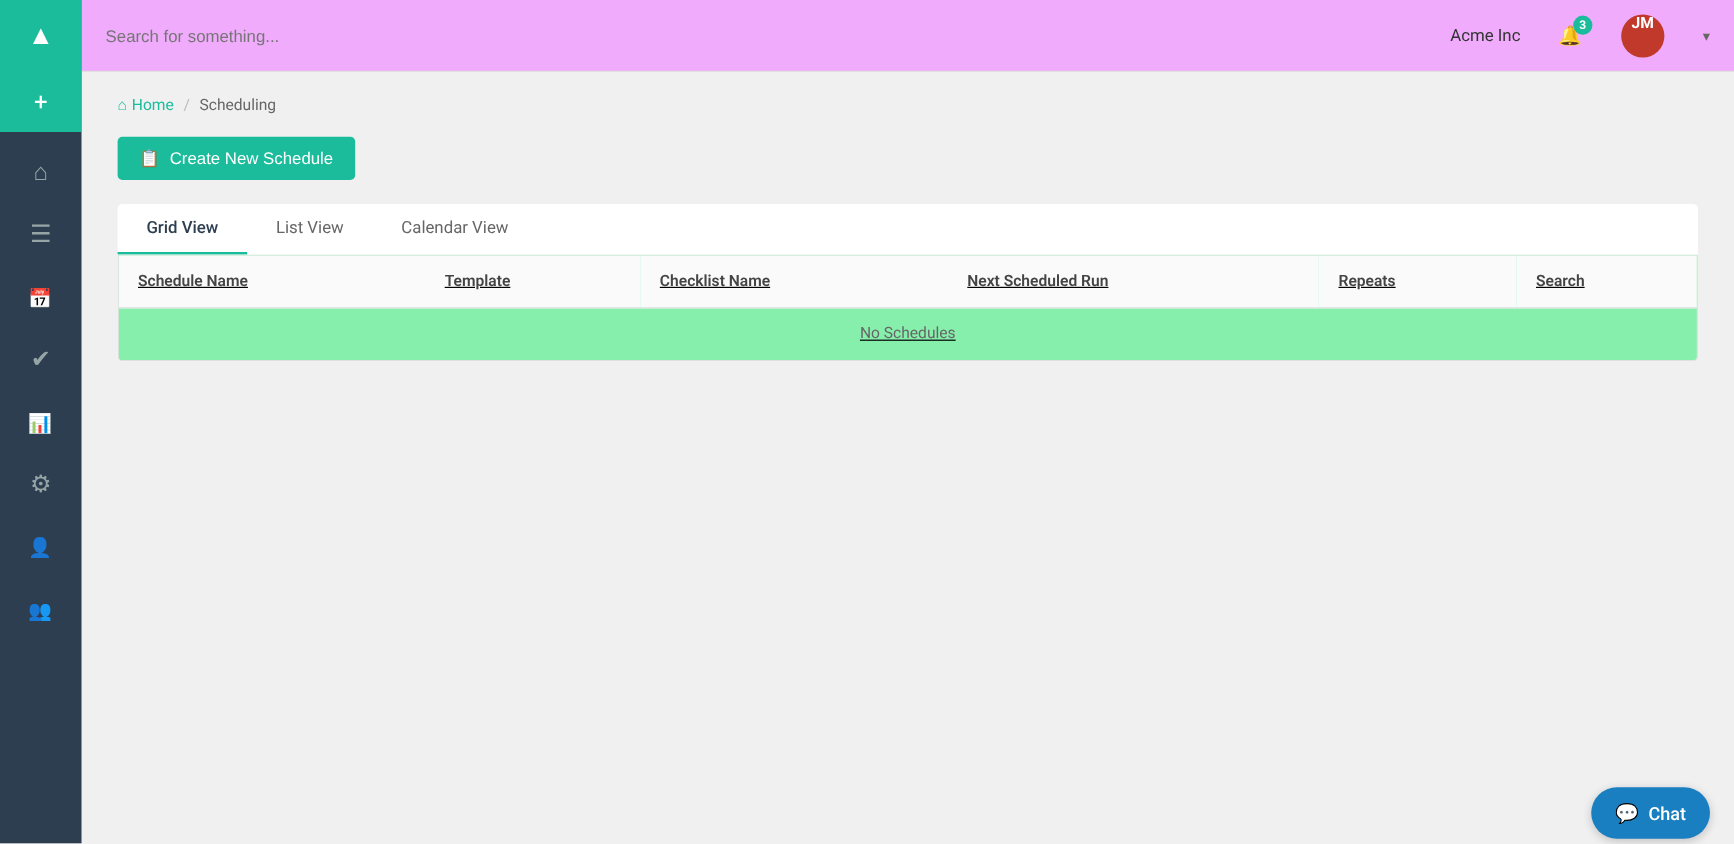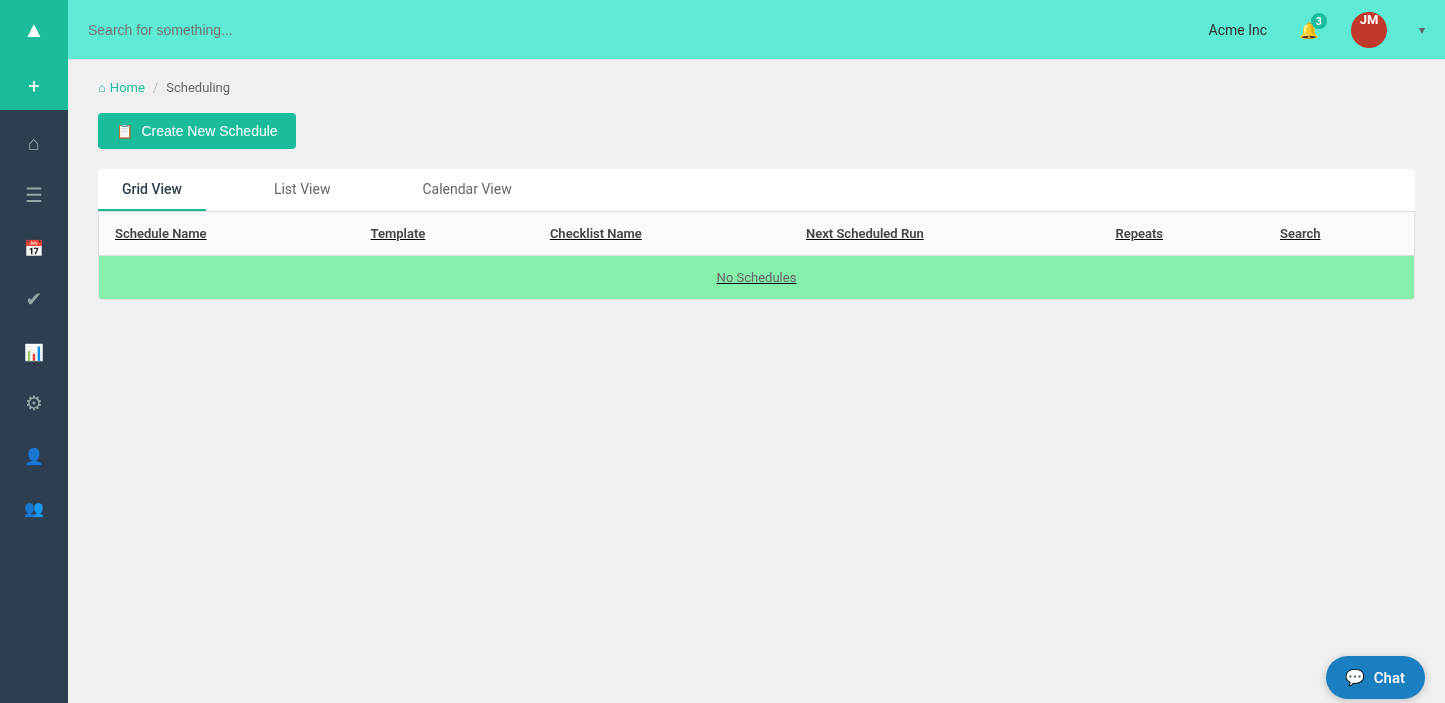--- a/index.html
+++ b/index.html
@@ -55,21 +55,21 @@
     
     .main {
       flex: 1;
       display: flex;
       flex-direction: column;
       overflow: hidden;
     }
 
     
     .topbar {
-      background: #5eead4;
+      background: #f0abfc;
       height: 60px;
       display: flex;
       align-items: center;
       padding: 0 20px;
       border-bottom: 1px solid #e0e0e0;
       flex-shrink: 0;
     }
     .search-input {
       flex: 1;
       border: none;
@@ -161,21 +161,20 @@
       gap: 8px;
       margin-bottom: 20px;
     }
 
     
     .tabs {
       display: flex;
       background: white;
       border-bottom: 1px solid #ddd;
       border-radius: 4px 4px 0 0;
-      gap: 44px;
     }
     .tab {
       padding: 12px 24px;
       font-size: 14px;
       cursor: pointer;
       color: #666;
       border-bottom: 2px solid transparent;
     }
     .tab.active {
       color: #2c3e50;

